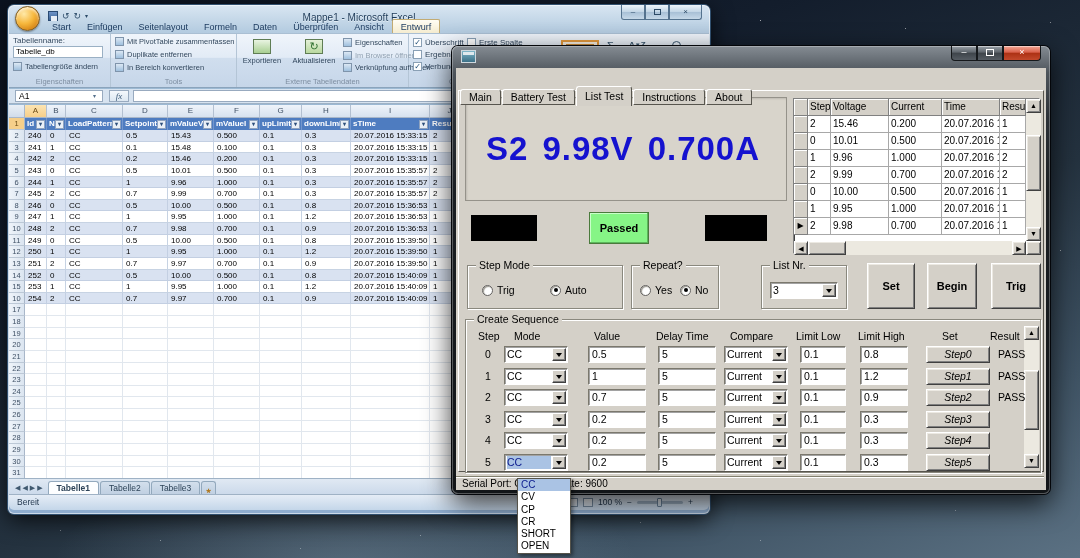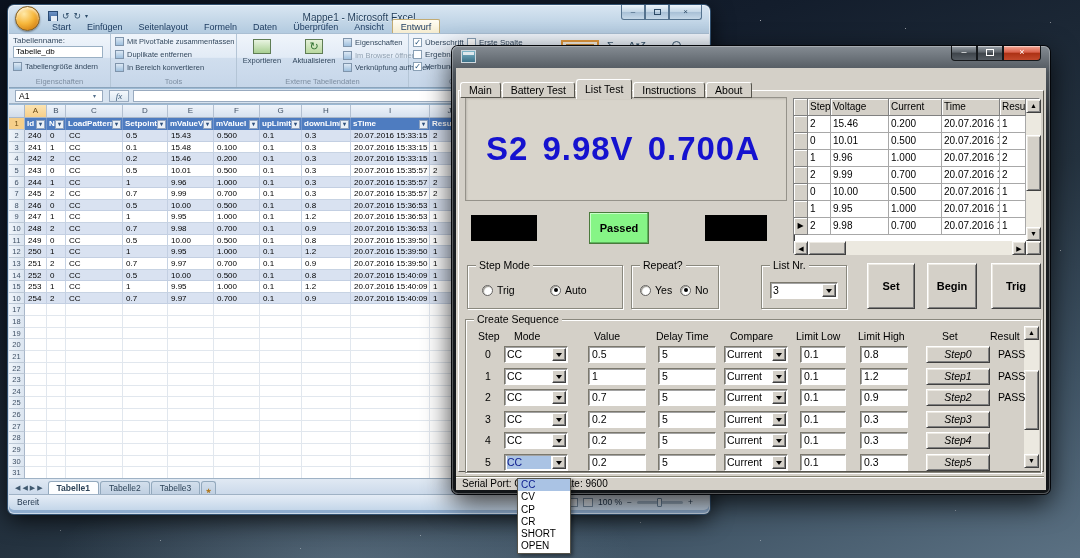--- a/index.html
+++ b/index.html
@@ -103,21 +103,21 @@
   .pt-appicon::before{content:'';position:absolute;left:1px;top:1px;right:1px;height:3px;background:#dfe9ee;}
   .pt-title-text{position:absolute;left:30px;top:4px;color:#fff;font-size:11px;font-weight:bold;text-shadow:0 1px 3px #000,0 0 6px rgba(0,0,0,.8);white-space:nowrap;margin-top:32px;}
   .pt-caps{position:absolute;right:9px;top:0;display:flex;}
   .ptcap{width:26px;height:15px;border:1px solid #15181b;border-top:none;color:#fff;font-size:9px;text-align:center;line-height:13px;
     background:linear-gradient(180deg,#9aa1a8 0%,#5d646b 45%,#3e444a 50%,#555c63 100%);box-shadow:inset 0 1px 0 rgba(255,255,255,.45);}
   .ptcap.first{border-radius:0 0 0 4px;}
   .ptcap.close{width:38px;border-radius:0 0 4px 0;
     background:linear-gradient(180deg,#f3a796 0%,#d9604a 45%,#ac3013 50%,#c2492c 100%);}
   .ptmax{display:inline-block;width:8px;height:7px;border:1px solid #fff;margin-top:3px;}
   .pt-content{position:absolute;left:4px;top:22px;width:590px;height:422px;background:#d4d0c8;}
-  .pt-tabs{position:absolute;left:4px;top:9px;height:21px;display:flex;align-items:flex-end;z-index:5;}
+  .pt-tabs{position:absolute;left:4px;top:16px;height:21px;display:flex;align-items:flex-end;z-index:5;}
   .pt-tab{height:16px;line-height:15px;padding:0 8px;font-size:10.5px;color:#000;background:#d4d0c8;
     border:1px solid;border-color:#fff #57554e #57554e #fff;border-radius:3px 3px 0 0;margin-right:1px;}
   .pt-tab.active{height:20px;line-height:19px;border-bottom:none;margin-bottom:-1px;background:#d4d0c8;}
   .pt-panel{position:absolute;left:2px;top:22px;width:586px;height:382px;background:#d4d0c8;
     border:1px solid;border-color:#fff #57554e #57554e #fff;}
   .pt-display{position:absolute;left:6px;top:6px;width:322px;height:104px;background:#d8d4cb;border:1px solid #95928a;
     box-shadow:inset 1px 1px 2px rgba(0,0,0,.12);display:flex;align-items:center;padding-left:20px;gap:14px;}
   .disp-txt{font-size:33px;font-weight:bold;color:#1512cf;letter-spacing:1px;white-space:nowrap;}
   .indic{position:absolute;background:#000;}
   .passed{position:absolute;left:130px;top:121px;width:60px;height:32px;background:#86f586;border:1px solid #4a7a3c;

